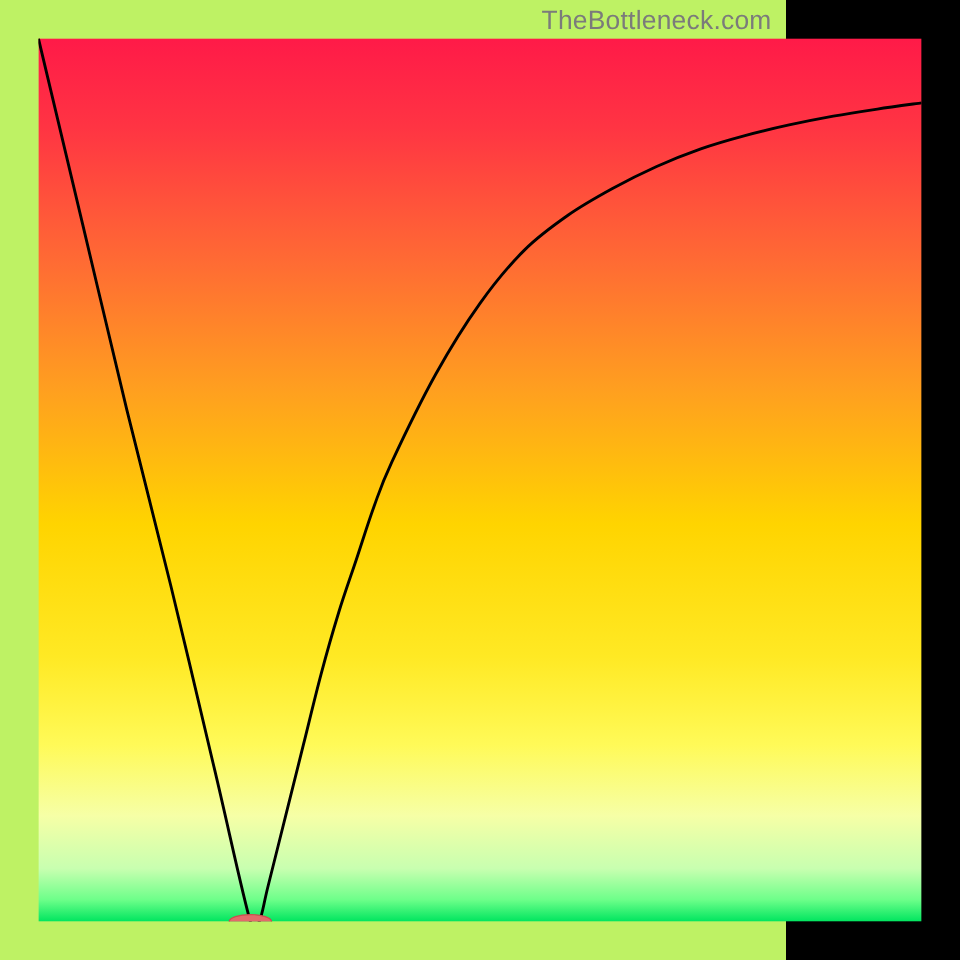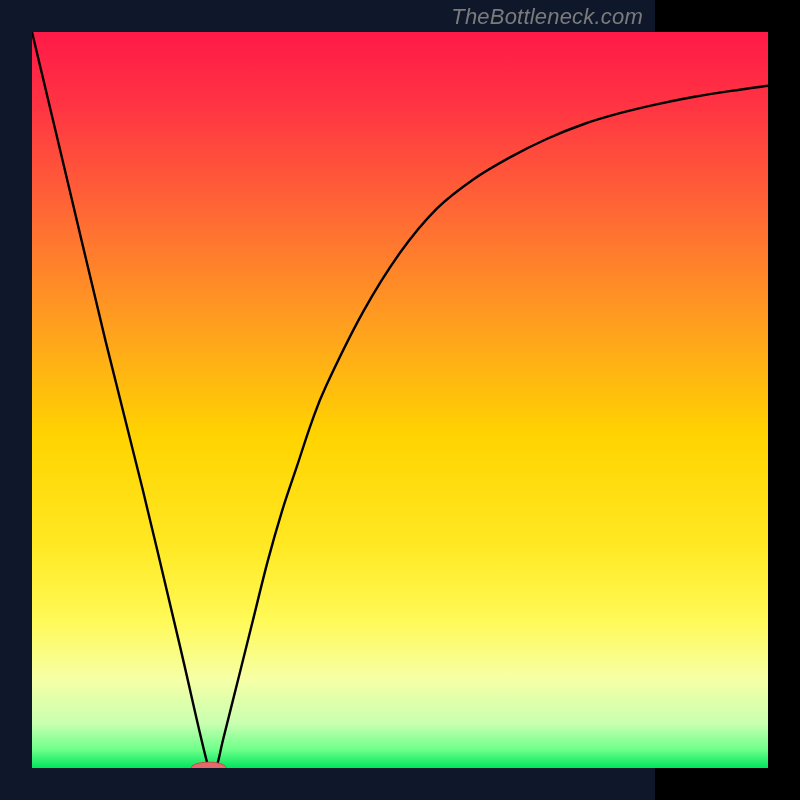--- a/index.html
+++ b/index.html
@@ -8,22 +8,21 @@
     width: 800px;
     height: 800px;
     overflow: hidden;
     background: #000;
     font-family: Arial, Helvetica, sans-serif;
   }
   .frame {
     position: relative;
     width: 655px;
     height: 800px;
-    background: #0f172a;
-    font-style: italic;
+    background: #bef264;
   }
   .plot-area {
     position: absolute;
   }
   .watermark {
     position: absolute;
     top: 4px;
     right: 12px;
     color: #7b7b7b;
     font-size: 22px;

